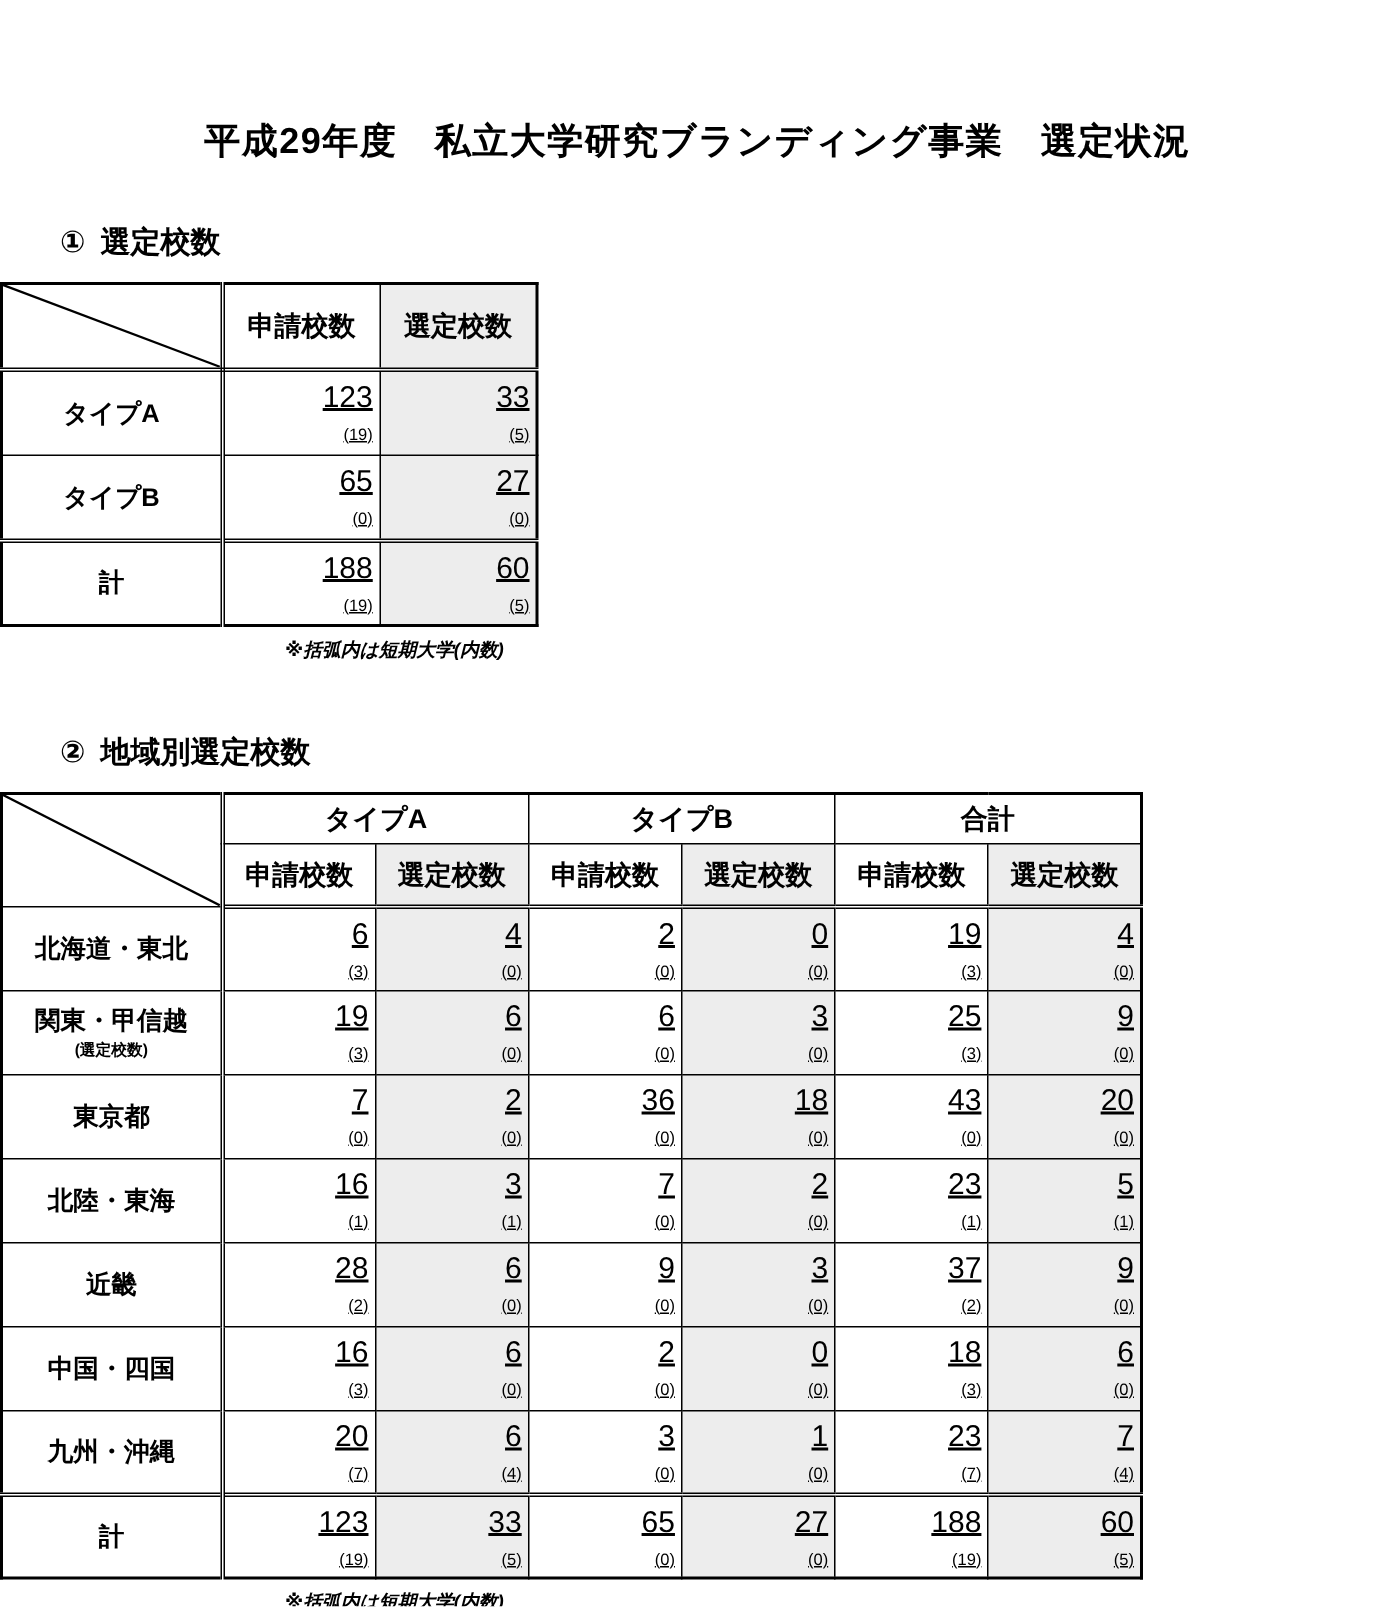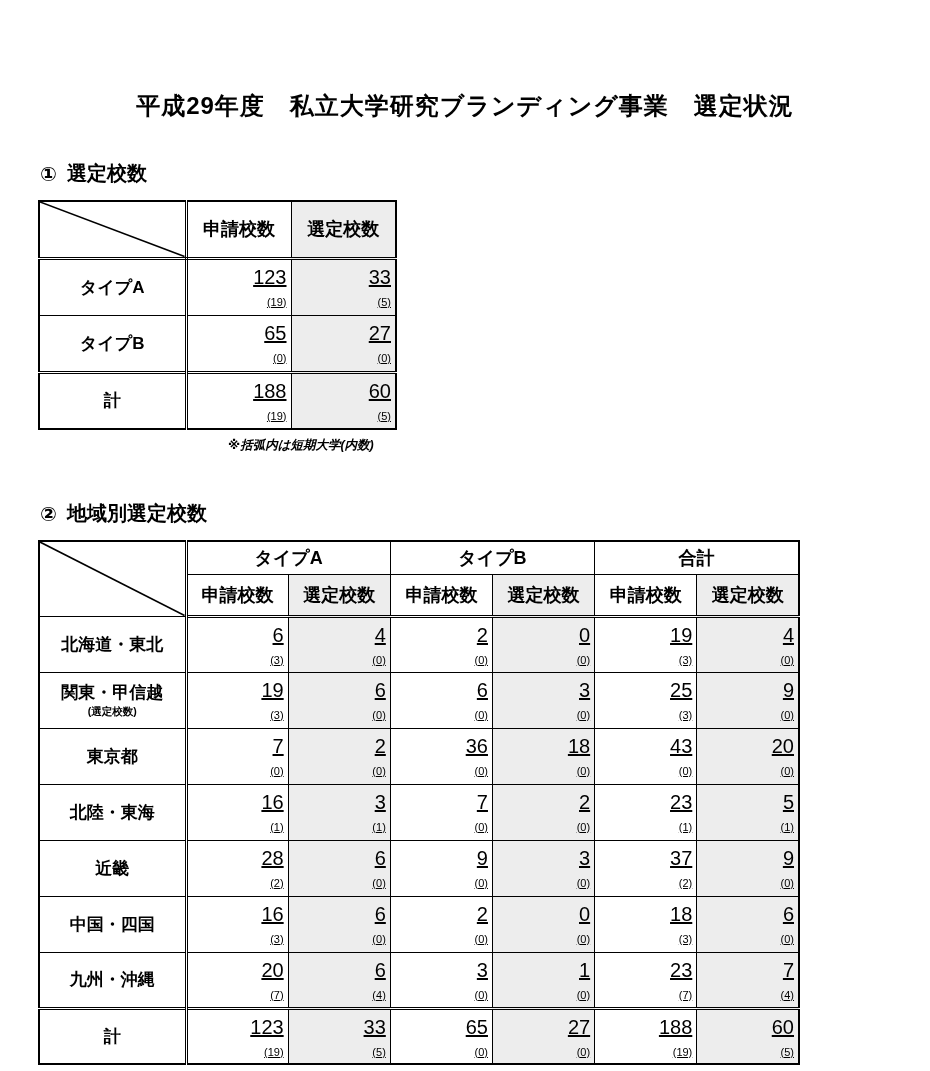--- a/index.html
+++ b/index.html
@@ -1,28 +1,28 @@
 <!DOCTYPE html>
 <html><head>
 <meta charset="utf-8">
 <style>
   html,body{margin:0;padding:0;background:#fff;}
   .page{
     position:relative;width:930px;height:1071px;background:#ffffff;
     font-family:"Liberation Sans","DejaVu Sans",sans-serif;color:#000;overflow:hidden;
   }
   .title{
-    margin:16px;padding-top:74px;text-align:center;
+    margin:4px;padding-top:74px;text-align:center;
     font-size:24px;font-weight:700;letter-spacing:1px;
   }
   .sec-heading{
     margin:38px 0 0 40px;font-size:20px;font-weight:700;
     display:flex;align-items:center;gap:10px;
   }
-  .tbl-wrap{margin-left:38px;}
+  .tbl-wrap{}
   table{border-collapse:collapse;table-layout:fixed;border:2px solid #000;margin-top:13px;}
   th,td{border:1px solid #000;box-sizing:border-box;}
   th{font-weight:700;font-size:18px;}
   
   .t1{width:357px;}
   .t1 .hrow th{height:57px;border-bottom:3px double #000;}
   .t1 .brow{height:57px;}
   
   .t2{width:762px;}
   .t2 .ghead th{height:33px;font-size:18px;}

